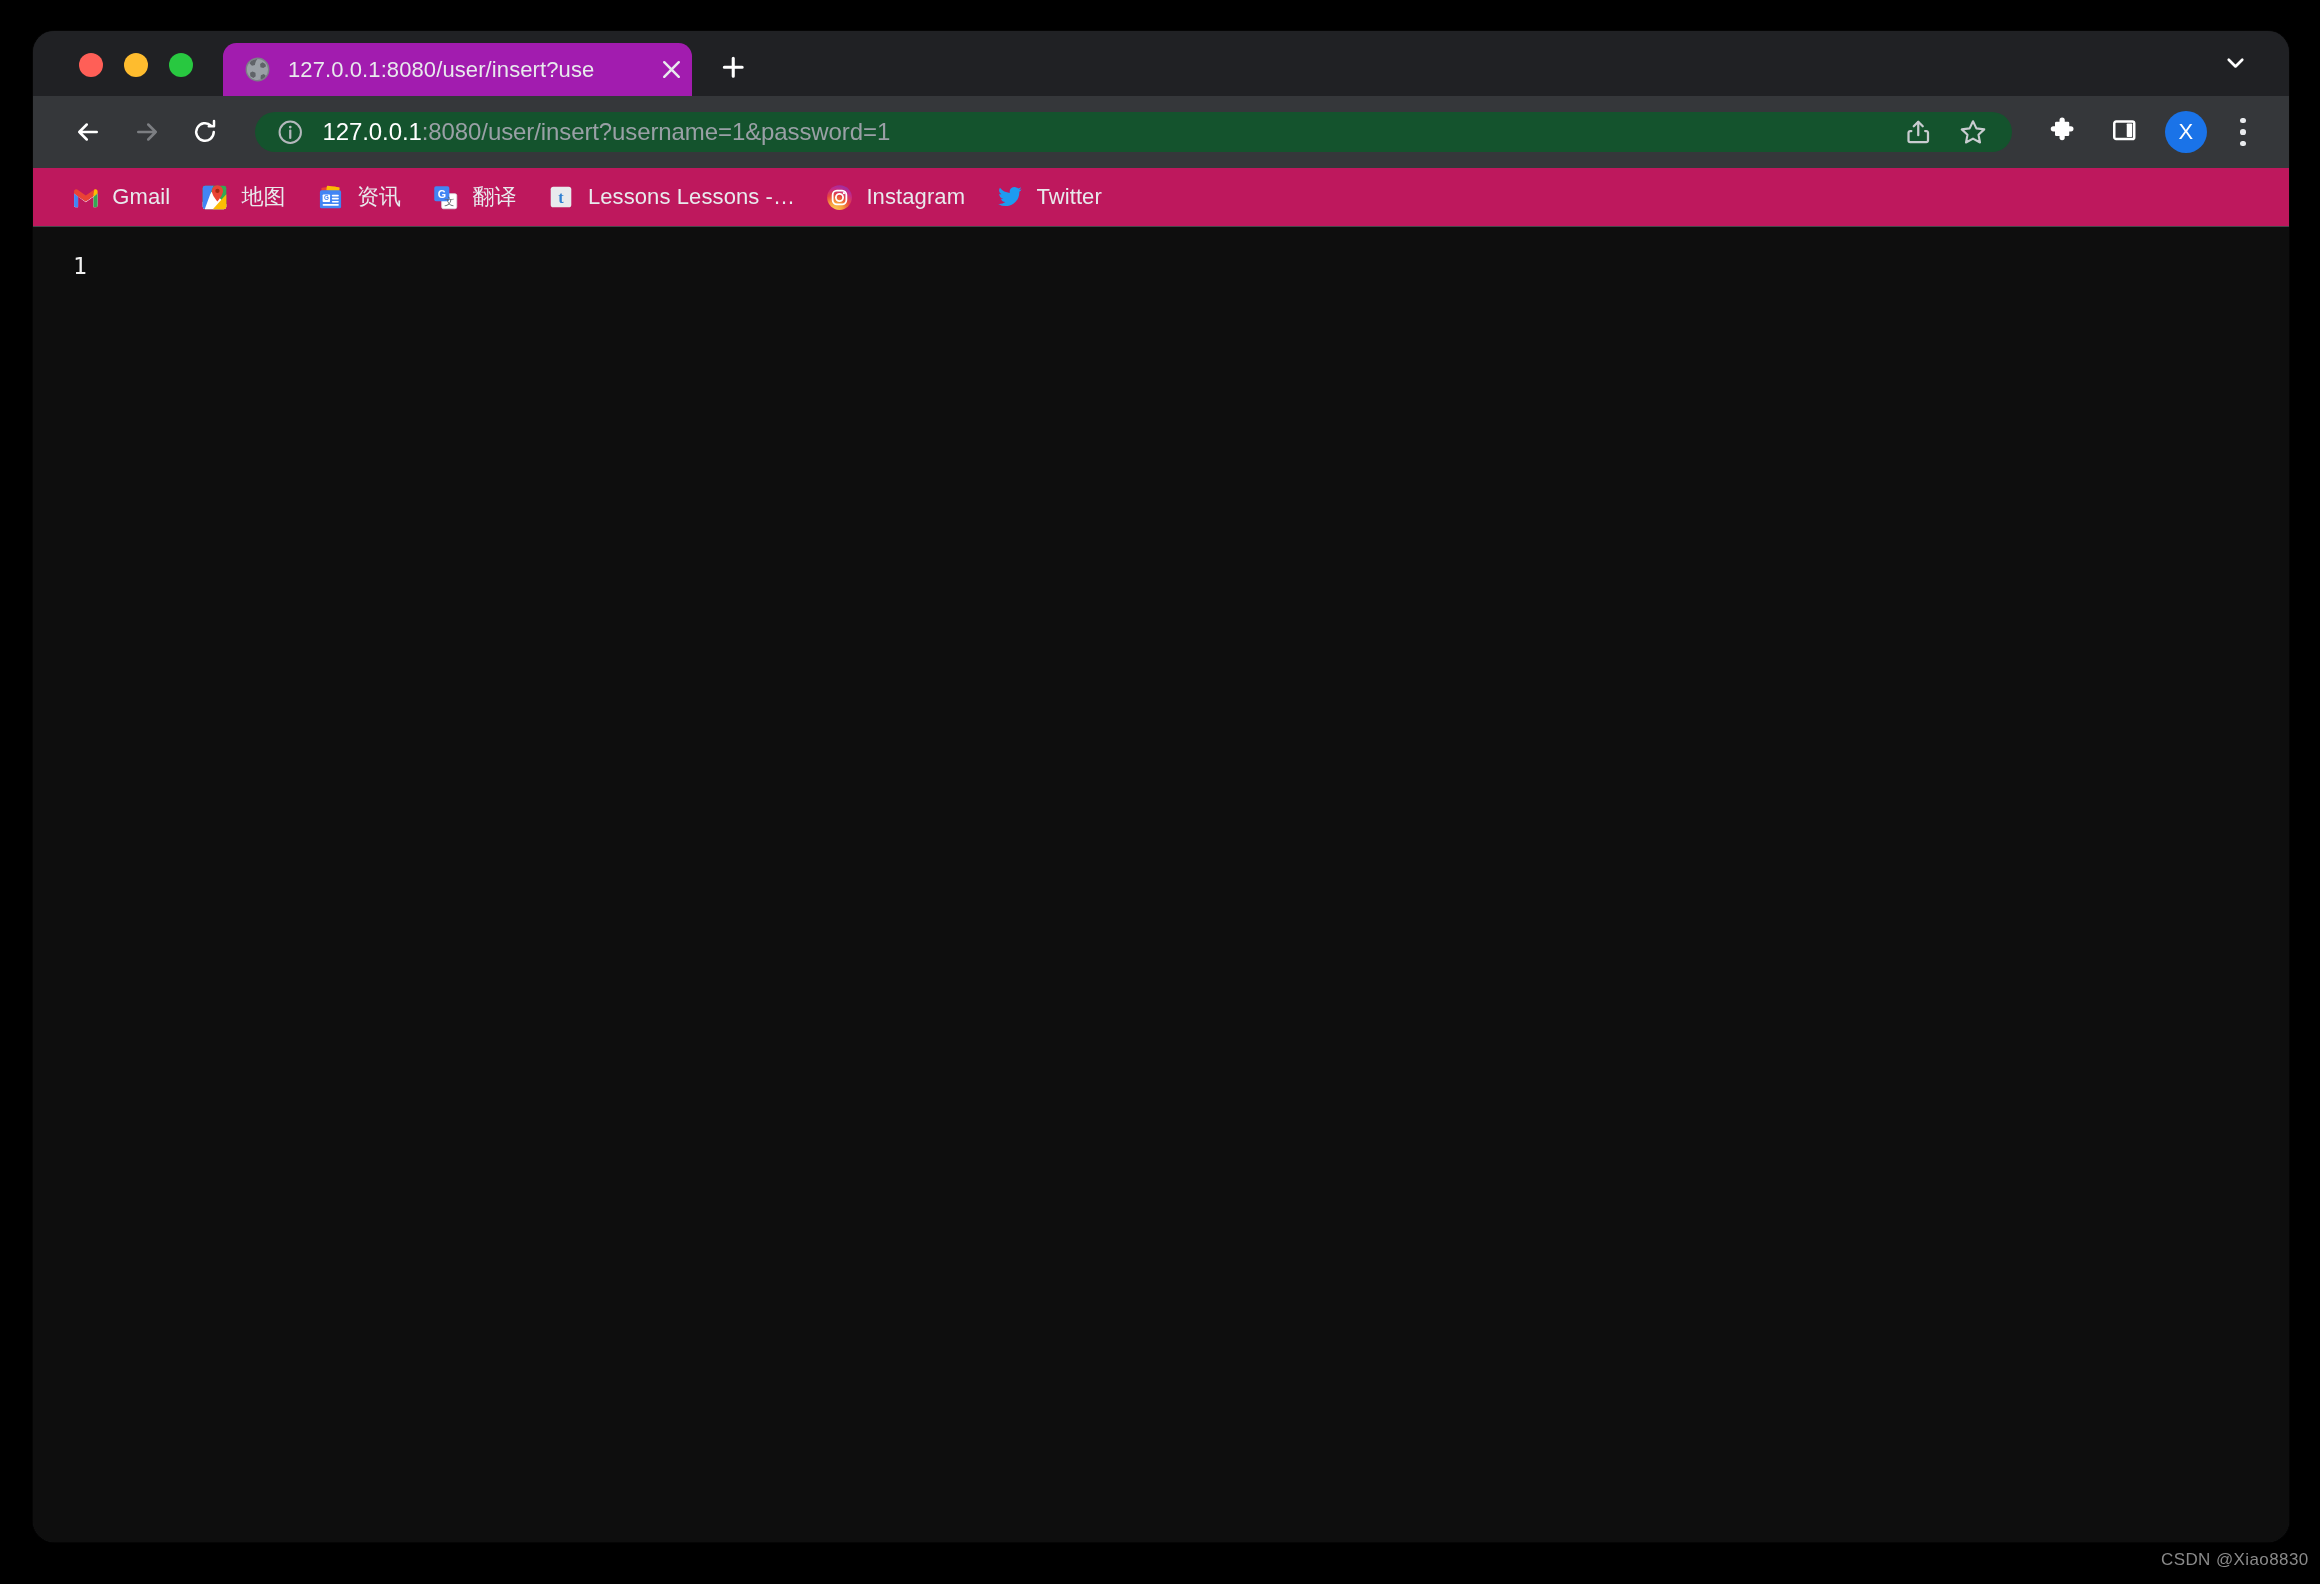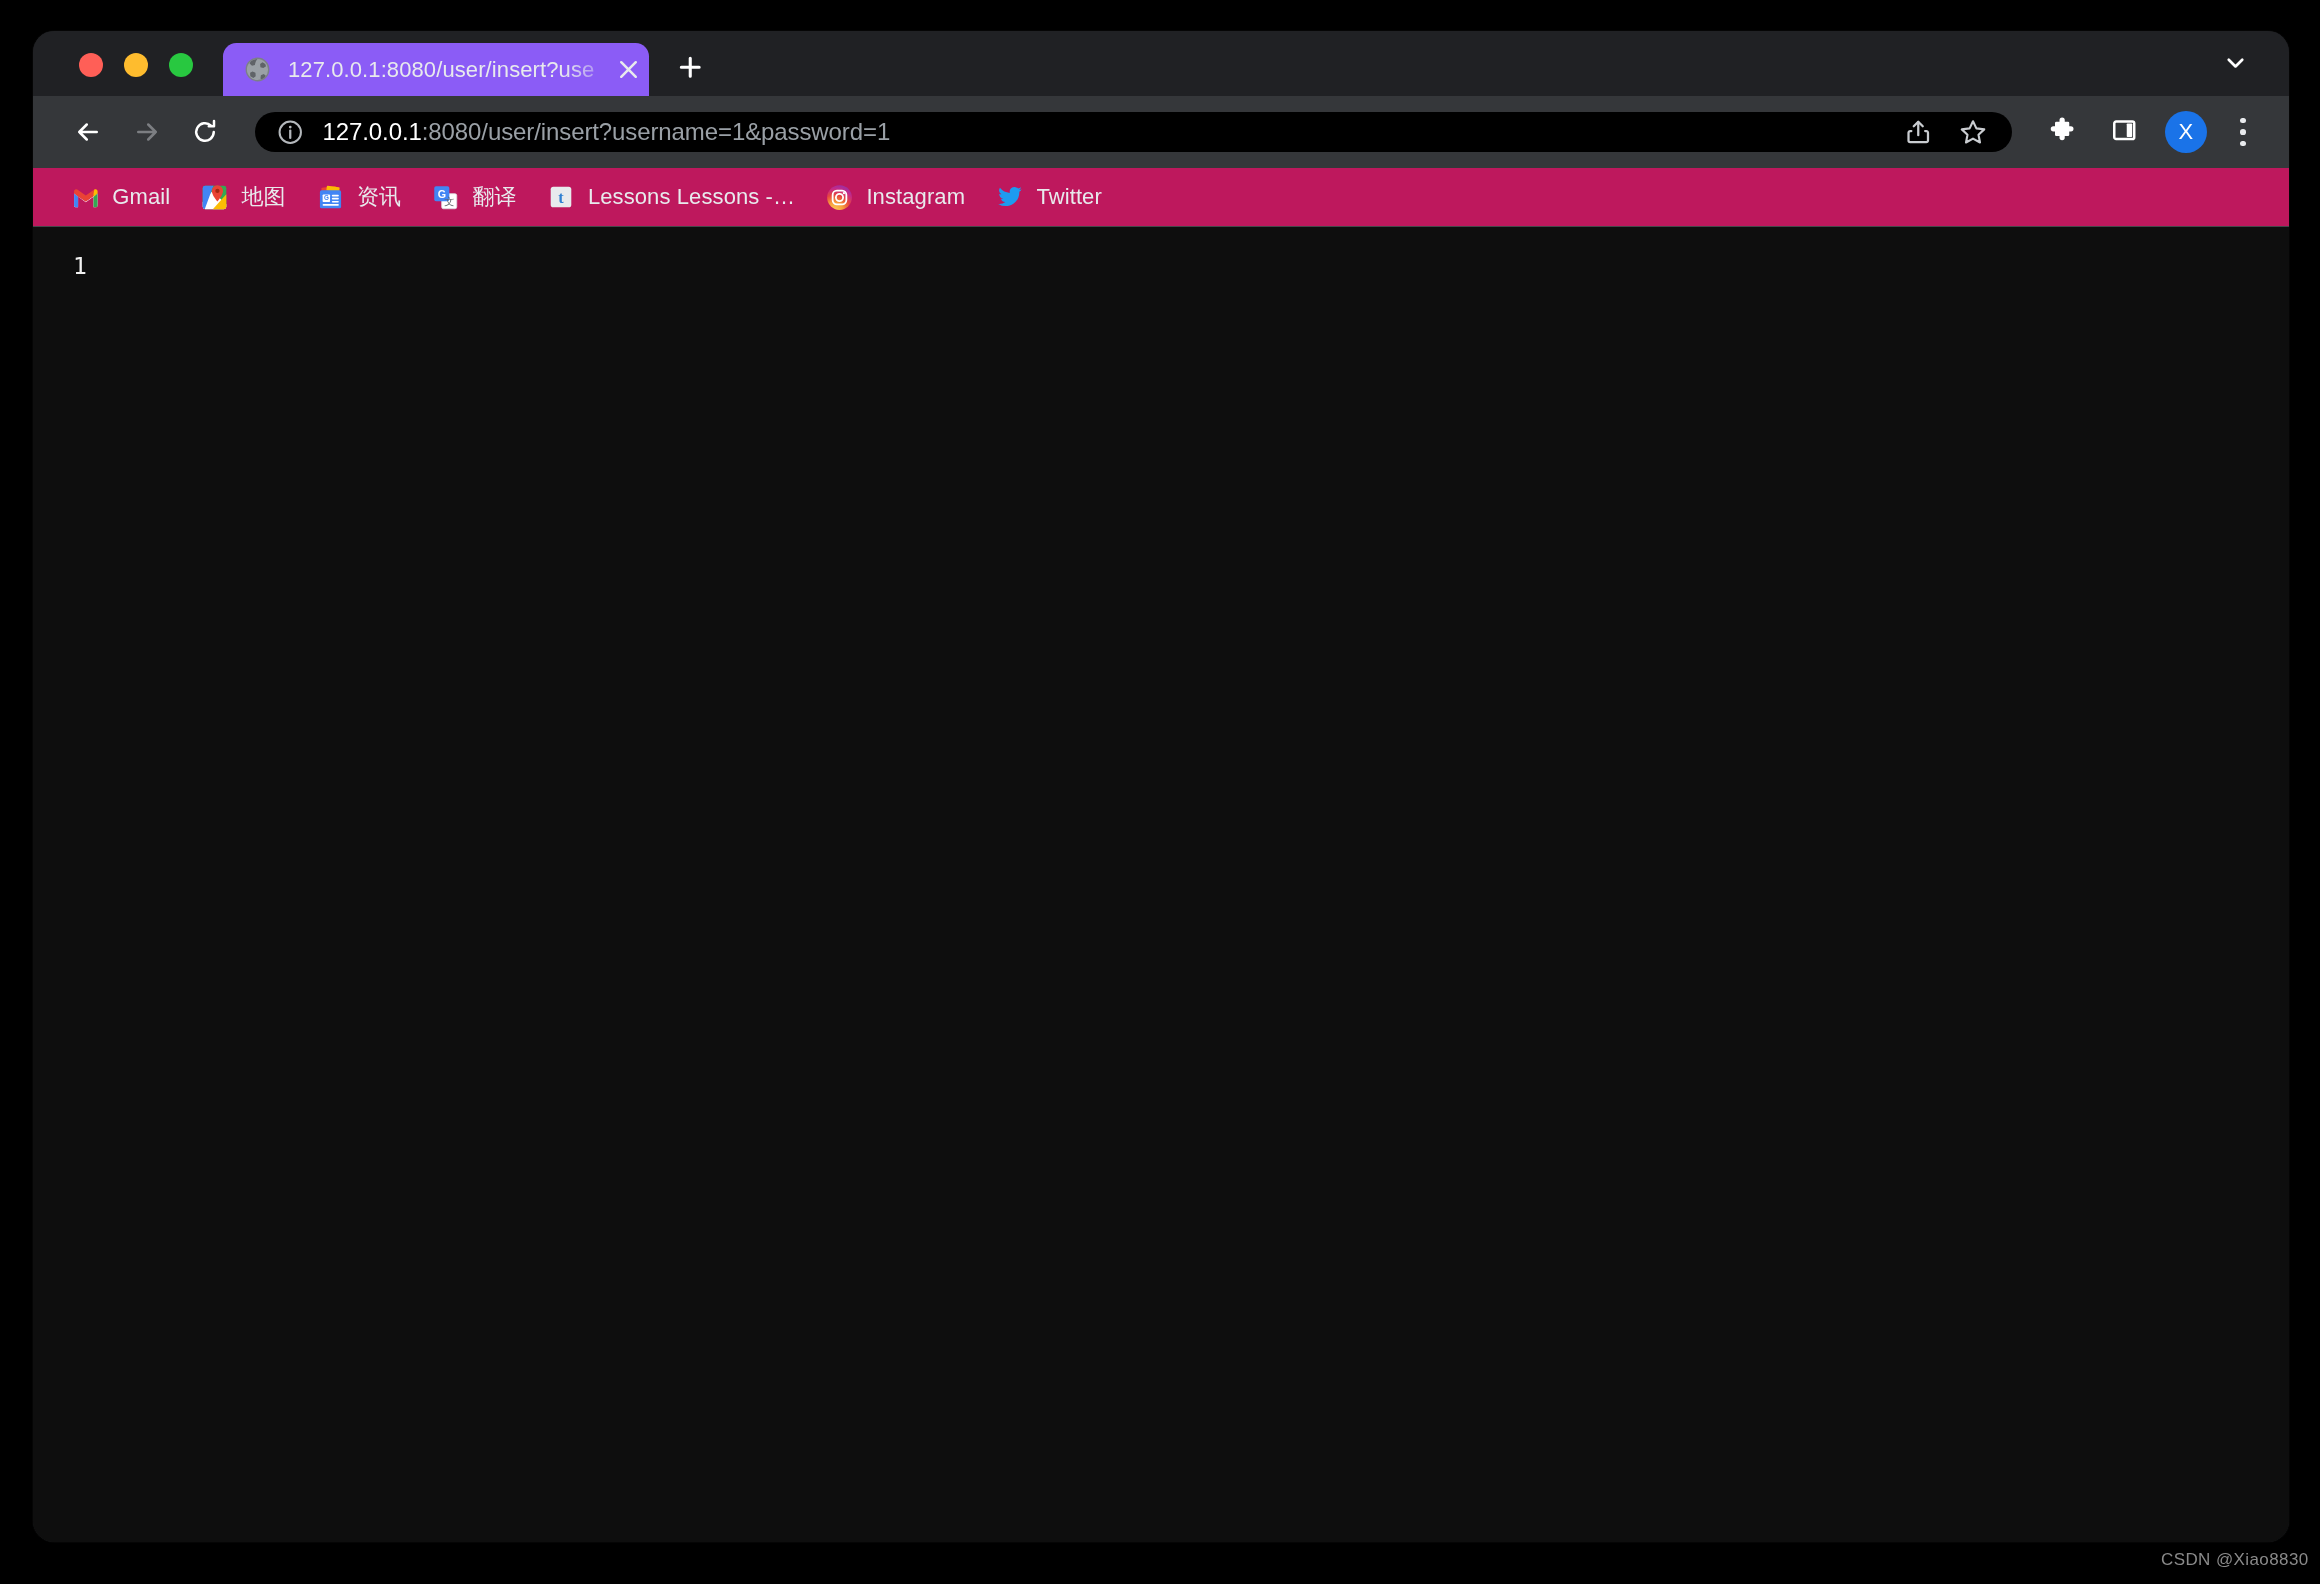--- a/index.html
+++ b/index.html
@@ -54,22 +54,22 @@
 
   .tabs-area {
     display: flex;
     align-items: flex-end;
     margin-left: 30px;
     height: 65px;
   }
   .tab {
     position: relative;
     height: 53px;
-    width: 426px;
-    background: #8b5cf6;
+    width: 469px;
+    background: #a21caf;
     border-radius: 13.3px 13.3px 0 0;
     display: flex;
     align-items: center;
     padding: 0 7px 0 21px;
     box-sizing: border-box;
   }
   .tab-favicon {
     width: 27px;
     height: 27px;
     flex: 0 0 27px;
@@ -134,21 +134,21 @@
     align-items: center;
     justify-content: center;
     border-radius: 50%;
     margin-right: 5.7px;
   }
   .navbtn.disabled { opacity: .48; }
 
   .omnibox {
     flex: 1 1 auto;
     height: 40px;
-    background: #000000;
+    background: #14532d;
     border-radius: 27px;
     display: flex;
     align-items: center;
     margin: 0 13.3px 0 17px;
     padding: 0 13.3px 0 21px;
     box-sizing: border-box;
     min-width: 0;
   }
   .site-info {
     width: 30px;

